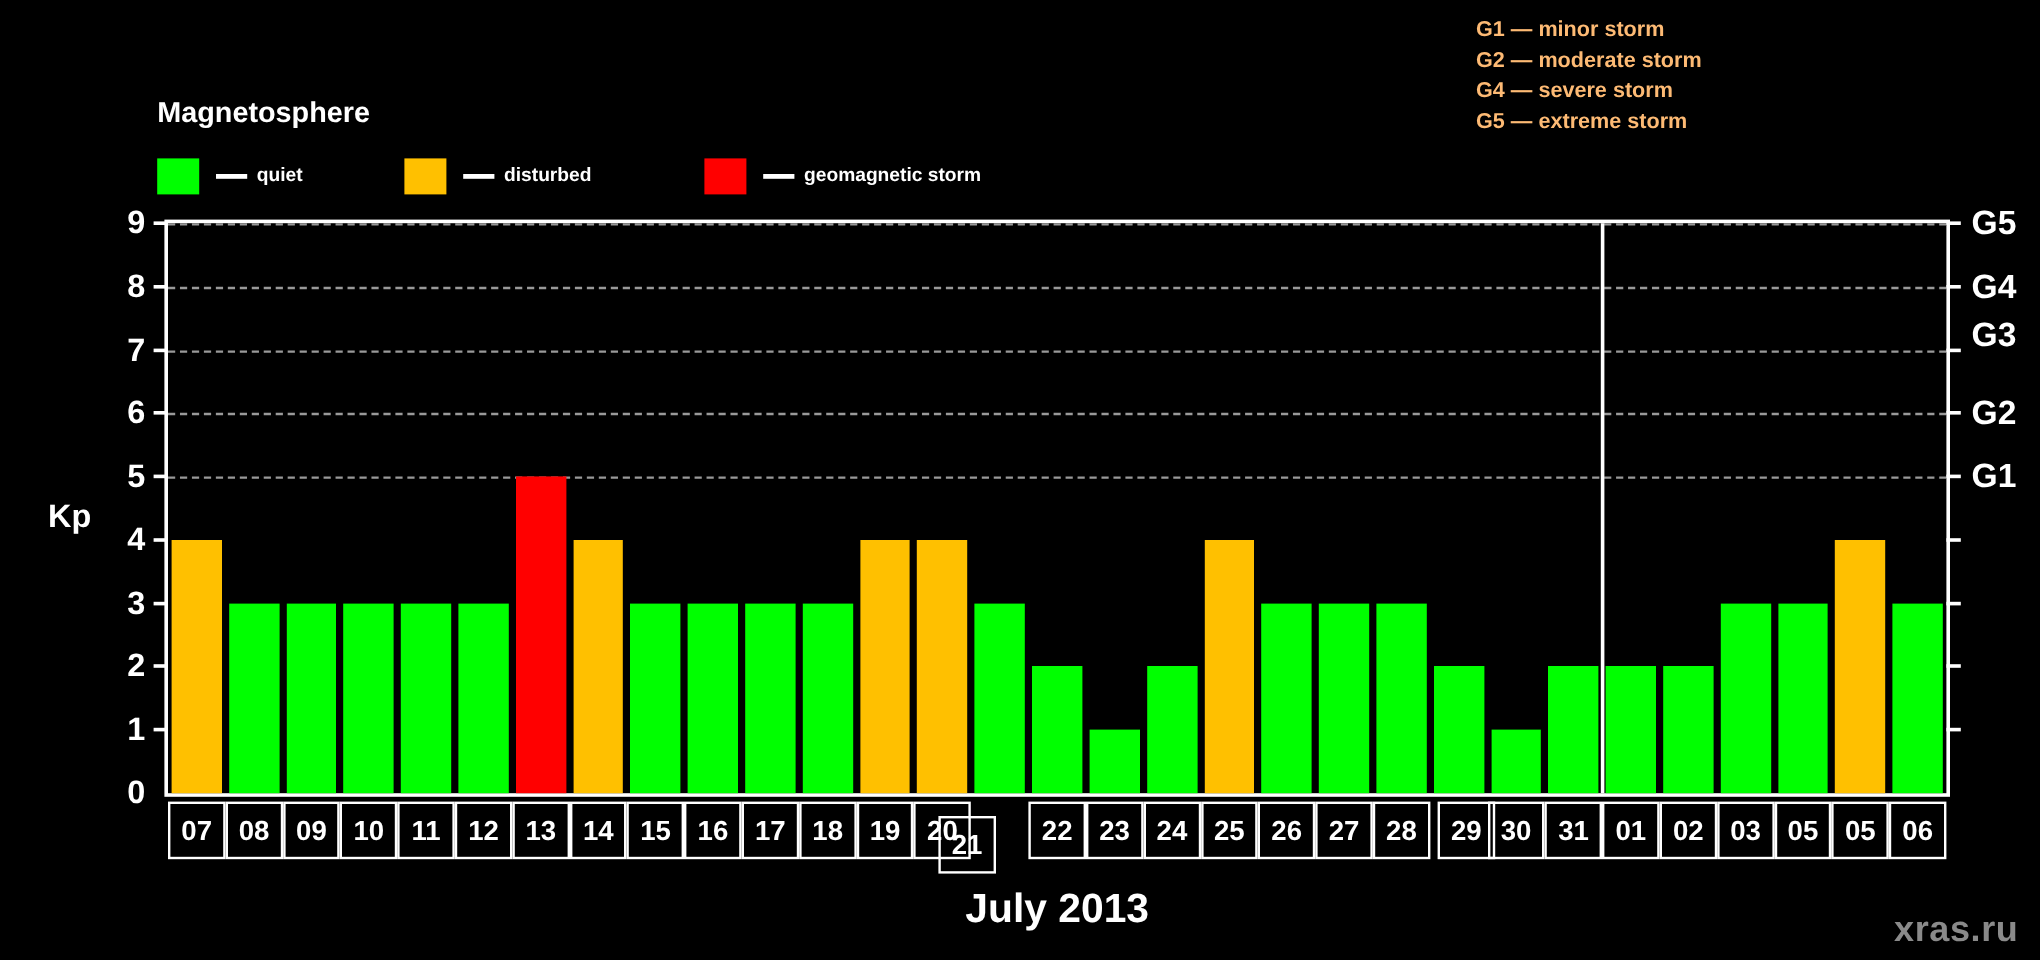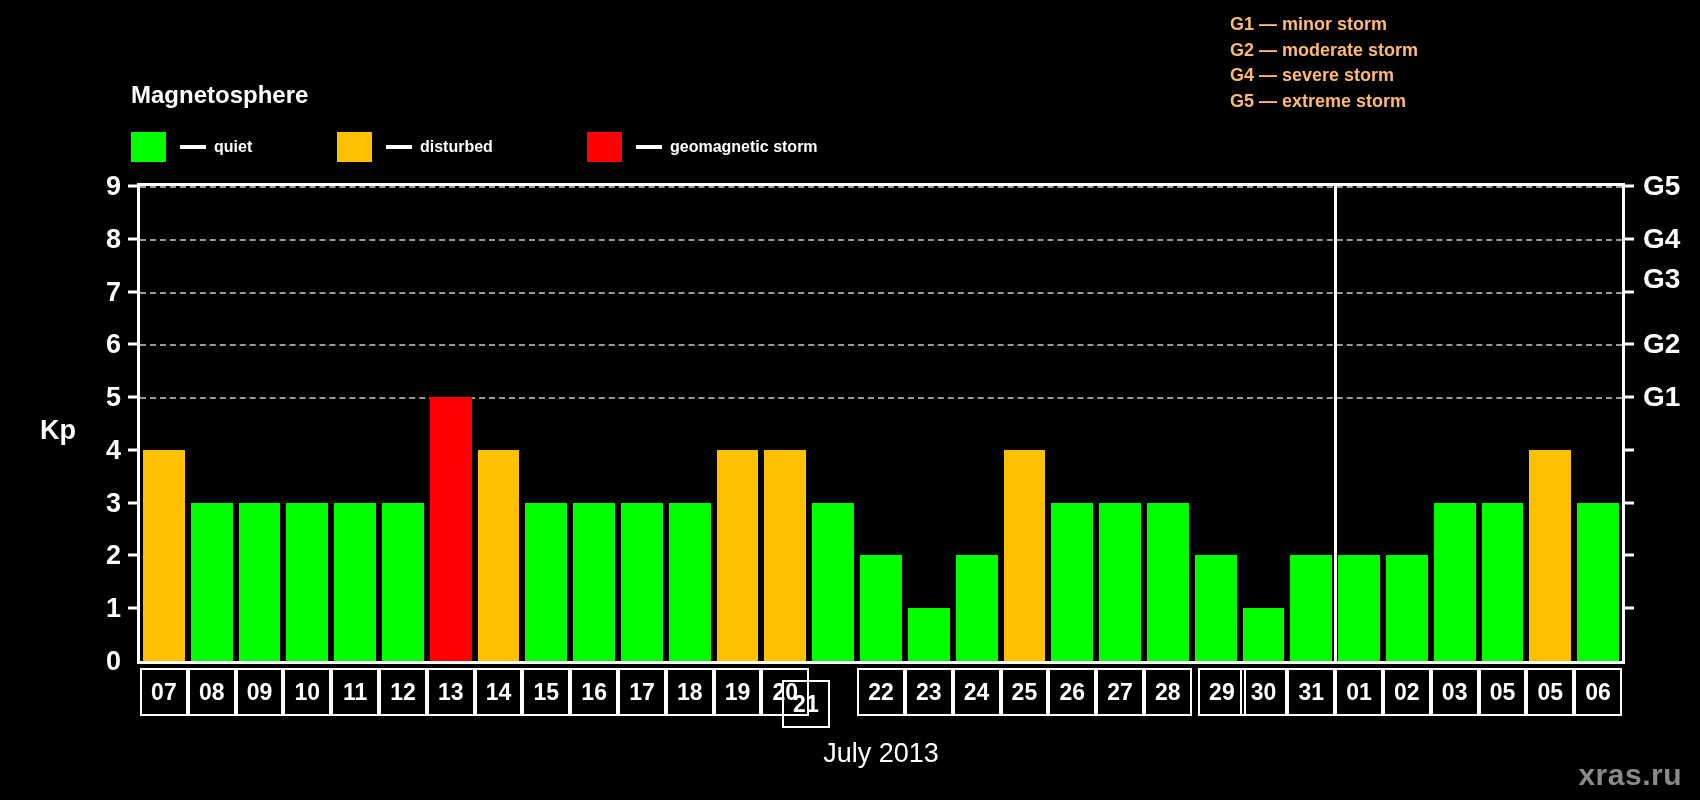--- a/index.html
+++ b/index.html
@@ -251,17 +251,17 @@
       </div>
       <div class="datebox" style="left: 1389.39px; width: 47.8065px;">
         <span>05</span>
       </div>
       <div class="datebox" style="left: 1437.19px; width: 47.8065px;">
         <span>06</span>
       </div>
     </div>
 
   <div class="xaxis-title-wrap">
-    <span class="xaxis-title-txt" style="font-size:27px;font-weight:normal;">July 2013</span>
+    <span class="xaxis-title-txt" style="font-size:34px;font-weight:bold;">July 2013</span>
   </div>
 
   <div class="watermark">xras.ru</div>
 </div>
 
 </body></html>

